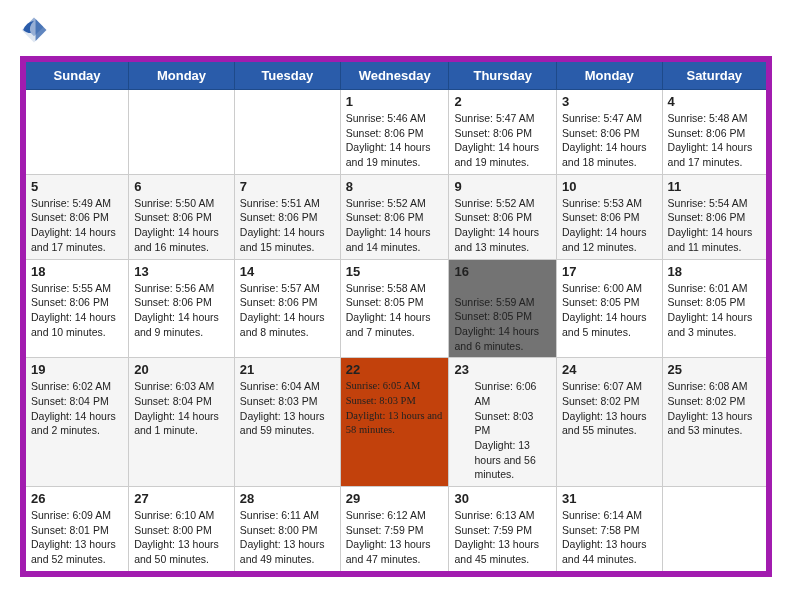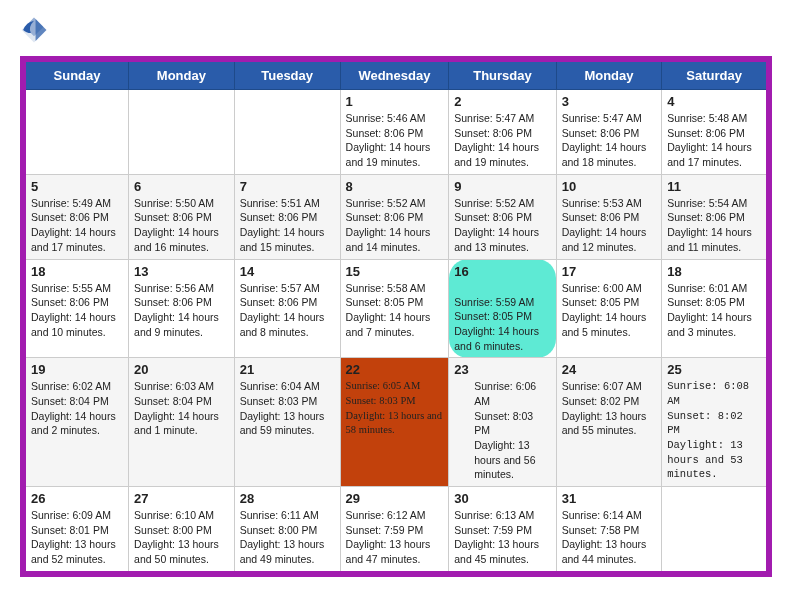--- a/index.html
+++ b/index.html
@@ -221,21 +221,21 @@
             <div class="day-info" style="white-space: pre-line;">Sunrise: 5:57 AM
 Sunset: 8:06 PM
 Daylight: 14 hours and 8 minutes.</div>
           </td>
           <td style="background: rgb(255, 255, 255);">
             <span class="day-num">15</span>
             <div class="day-info" style="white-space: pre-line;">Sunrise: 5:58 AM
 Sunset: 8:05 PM
 Daylight: 14 hours and 7 minutes.</div>
           </td>
-          <td style="background: #5eead4; border-radius: 19px;">
+          <td style="background: #737373;">
             <span class="day-num">16</span>
             <div class="day-info" style="white-space: pre-line; margin-top: 16px;">Sunrise: 5:59 AM
 Sunset: 8:05 PM
 Daylight: 14 hours and 6 minutes.</div>
           </td>
           <td style="background: rgb(255, 255, 255);">
             <span class="day-num">17</span>
             <div class="day-info" style="white-space: pre-line;">Sunrise: 6:00 AM
 Sunset: 8:05 PM
 Daylight: 14 hours and 5 minutes.</div>
@@ -279,21 +279,21 @@
 Daylight: 13 hours and 56 minutes.</div>
           </td>
           <td style="background: rgb(245, 245, 245); margin-top: 16px;">
             <span class="day-num">24</span>
             <div class="day-info" style="white-space: pre-line;">Sunrise: 6:07 AM
 Sunset: 8:02 PM
 Daylight: 13 hours and 55 minutes.</div>
           </td>
           <td style="background: rgb(245, 245, 245);">
             <span class="day-num">25</span>
-            <div class="day-info" style="white-space: pre-line; font-family: Liberation Mono, monospace;">Sunrise: 6:08 AM
+            <div class="day-info" style="white-space: pre-line;">Sunrise: 6:08 AM
 Sunset: 8:02 PM
 Daylight: 13 hours and 53 minutes.</div>
           </td>
         </tr>
         <tr>
           <td style="background: rgb(255, 255, 255);">
             <span class="day-num">26</span>
             <div class="day-info" style="white-space: pre-line;">Sunrise: 6:09 AM
 Sunset: 8:01 PM
 Daylight: 13 hours and 52 minutes.</div>

